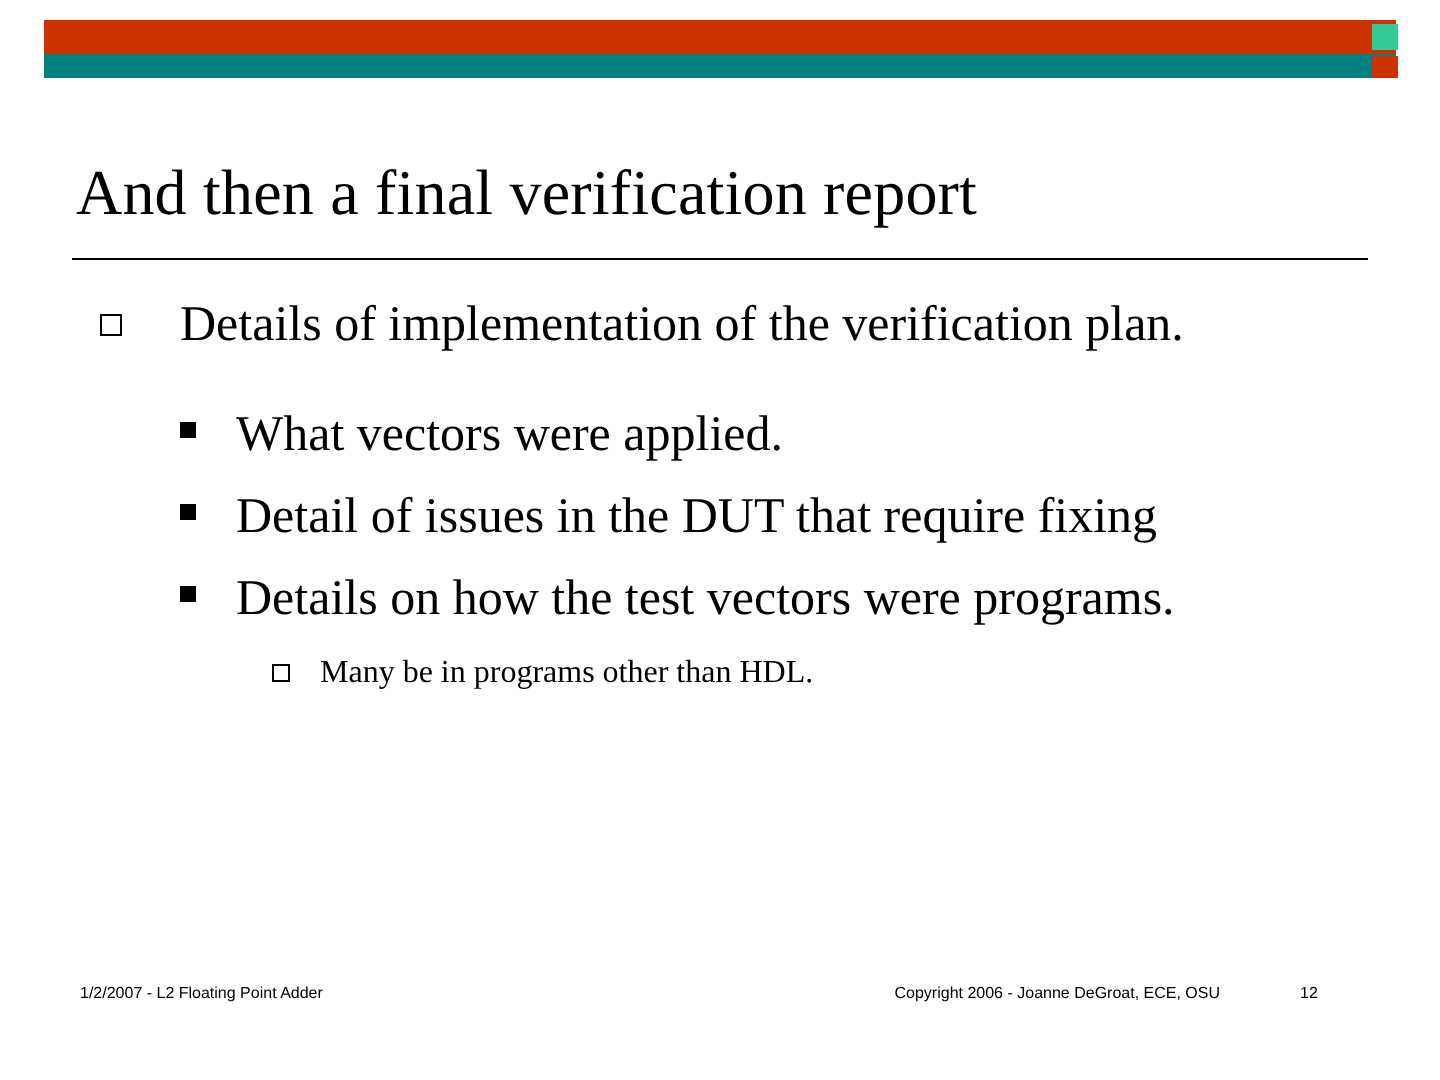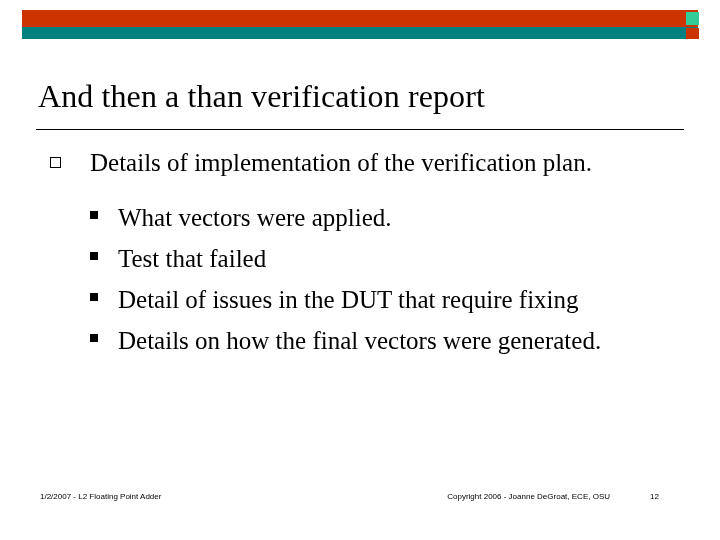--- a/index.html
+++ b/index.html
@@ -178,49 +178,52 @@
 </head>
 <body>
 
 <div class="banner">
   <div class="banner-red"></div>
   <div class="banner-teal"></div>
   <div class="banner-sq-teal"></div>
   <div class="banner-sq-red"></div>
 </div>
 
-<div class="title">And then a than verification report</div>
+<div class="title">And then a final verification report</div>
 <div class="title-rule"></div>
 
 <div class="content">
 
   <div class="lvl1">
     <span class="bullet"></span>
     <span>Details of implementation of the verification plan.</span>
   </div>
 
   <div class="lvl2-group">
     <div class="lvl2">
       <span class="bullet"></span>
       <span>What vectors were applied.</span>
     </div>
     <div class="lvl2">
       <span class="bullet"></span>
-      <span>Test that failed</span>
     </div>
     <div class="lvl2">
       <span class="bullet"></span>
       <span>Detail of issues in the DUT that require fixing</span>
     </div>
     <div class="lvl2">
       <span class="bullet"></span>
-      <span>Details on how the final vectors were generated.</span>
+      <span>Details on how the test vectors were programs.</span>
     </div>
   </div>
 
+  <div class="lvl3">
+    <span class="bullet"></span>
+    <span>Many be in programs other than HDL.</span>
+  </div>
 
 </div>
 
 <div class="footer">
   <div class="footer-left">1/2/2007 - L2 Floating Point Adder</div>
   <div class="footer-center">Copyright 2006 - Joanne DeGroat, ECE, OSU</div>
   <div class="footer-right">12</div>
 </div>
 
 </body></html>

